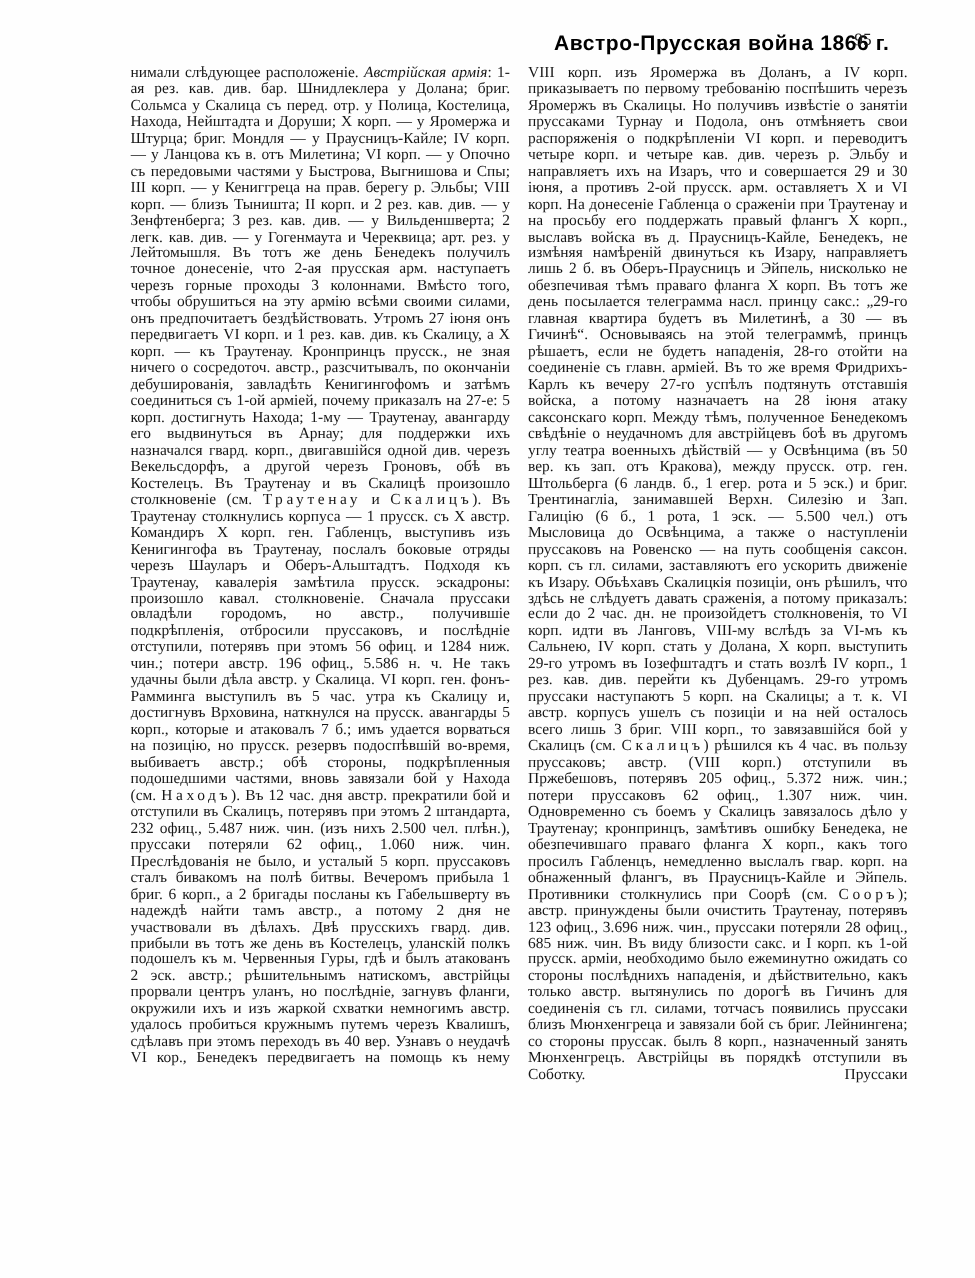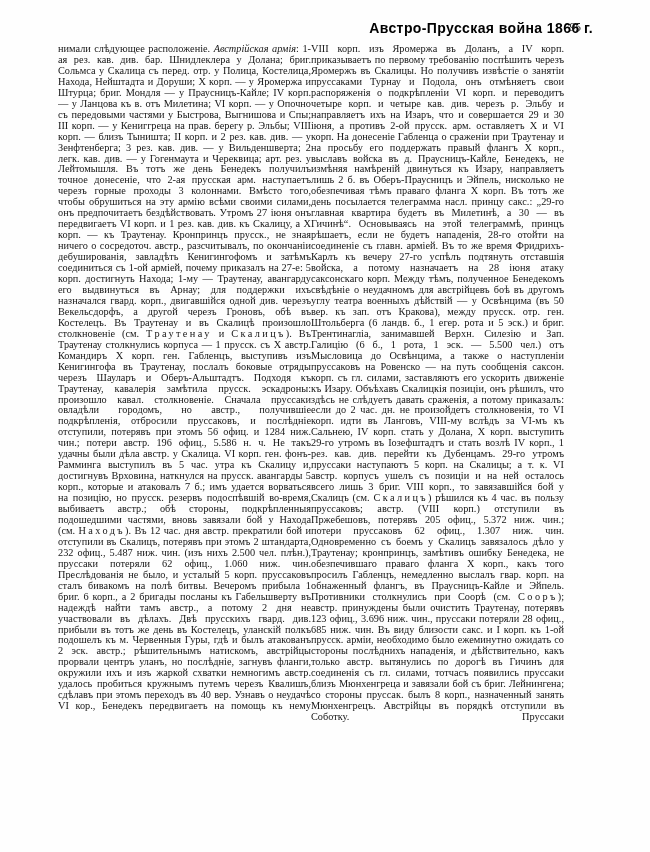--- a/index.html
+++ b/index.html
@@ -36,25 +36,26 @@
   .header .pagenum {
     position: absolute;
     right: 12px;
     top: 1px;
     font-family: Liberation Serif, serif;
     font-size: 11.5px;
     color: #222222;
   }
   .columns {
     position: absolute;
-    left: 58px;
+    left: 87px;
     top: 44px;
     width: 518px;
     height: 748px;
     display: flex;
+    gap: 12px;
     align-items: center;
   }
   .col {
     width: 253px;
     height: 748px;
     overflow: hidden;
     text-align: justify;
     text-align-last: justify;
     font-size: 10.3px;
     line-height: 10.95px;

